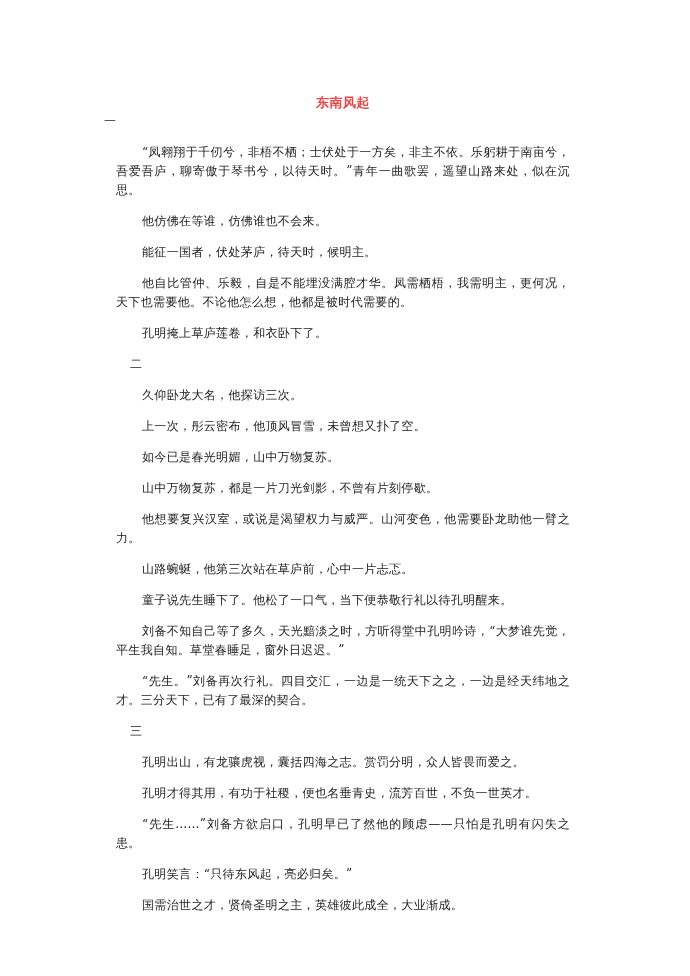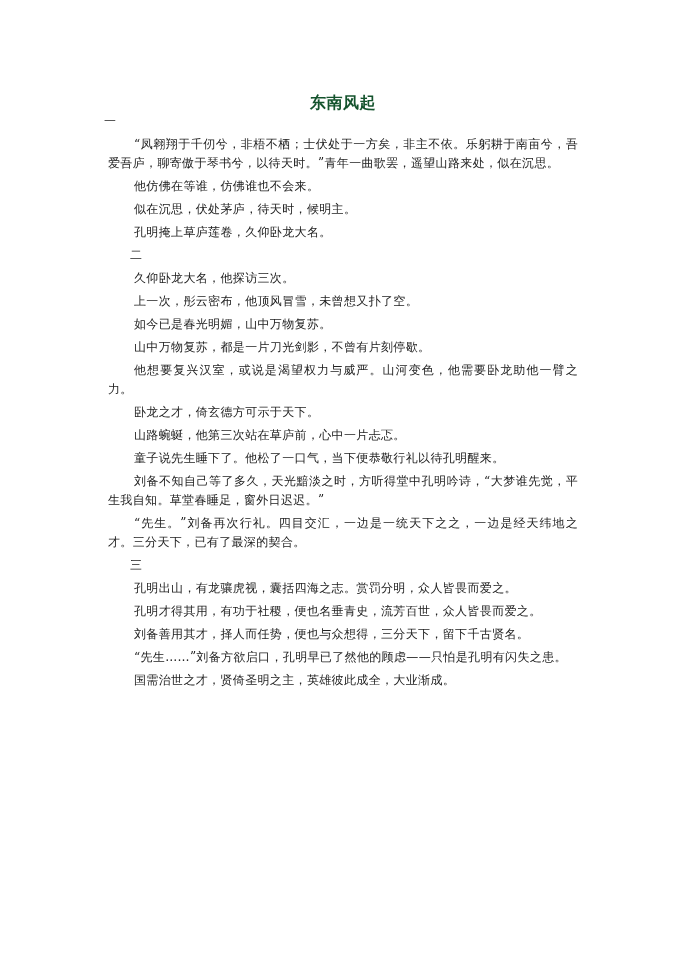--- a/index.html
+++ b/index.html
@@ -1,54 +1,54 @@
 <!DOCTYPE html>
 <html><head>
 <meta charset="utf-8">
 <style>
   html, body { margin: 0; padding: 0; background: #ffffff; }
   body { width: 690px; height: 976px; position: relative; overflow: hidden;
          font-family: "DejaVu Serif", "Liberation Serif", serif; color: #222; }
   .page { position: absolute; left: 104px; top: 94px; width: 478px; }
-  .title { text-align: center; font-weight: bold; font-size: 16px; line-height: 18px;
-           height: 18px; margin: 0; letter-spacing: 0.5px; color: #14532d; }
+  .title { text-align: center; font-weight: bold; font-size: 13px; line-height: 18px;
+           height: 18px; margin: 0; letter-spacing: 0.5px; color: #ef4444; }
   .section-mark { font-size: 12px; line-height: 19px; height: 19px; margin: 0; }
-  .p { font-size: 12px; line-height: 19px; margin: 4px; text-align: justify; letter-spacing: 0.35px; }
+  .p { font-size: 12px; line-height: 19px; margin: 12px; text-align: justify; letter-spacing: 0.35px; }
   .indent { text-indent: 26px; }
   .sec-indent { padding-left: 26px; }
 </style>
 </head>
 <body>
 
 <div class="page">
   <h1 class="title">东南风起</h1>
 
   <div>
     <p class="section-mark">一</p>
     <p class="p indent">“凤翱翔于千仞兮，非梧不栖；士伏处于一方矣，非主不依。乐躬耕于南亩兮，吾爱吾庐，聊寄傲于琴书兮，以待天时。”青年一曲歌罢，遥望山路来处，似在沉思。</p>
     <p class="p indent">他仿佛在等谁，仿佛谁也不会来。</p>
-    <p class="p indent">似在沉思，伏处茅庐，待天时，候明主。</p>
-    <p class="p indent">孔明掩上草庐莲卷，久仰卧龙大名。</p>
+    <p class="p indent">能征一国者，伏处茅庐，待天时，候明主。</p>
+    <p class="p indent">他自比管仲、乐毅，自是不能埋没满腔才华。凤需栖梧，我需明主，更何况，天下也需要他。不论他怎么想，他都是被时代需要的。</p>
+    <p class="p indent">孔明掩上草庐莲卷，和衣卧下了。</p>
   </div>
 
   <div>
     <p class="section-mark sec-indent">二</p>
     <p class="p indent">久仰卧龙大名，他探访三次。</p>
     <p class="p indent">上一次，彤云密布，他顶风冒雪，未曾想又扑了空。</p>
     <p class="p indent">如今已是春光明媚，山中万物复苏。</p>
     <p class="p indent">山中万物复苏，都是一片刀光剑影，不曾有片刻停歇。</p>
     <p class="p indent">他想要复兴汉室，或说是渴望权力与威严。山河变色，他需要卧龙助他一臂之力。</p>
-    <p class="p indent">卧龙之才，倚玄德方可示于天下。</p>
     <p class="p indent">山路蜿蜒，他第三次站在草庐前，心中一片忐忑。</p>
     <p class="p indent">童子说先生睡下了。他松了一口气，当下便恭敬行礼以待孔明醒来。</p>
     <p class="p indent">刘备不知自己等了多久，天光黯淡之时，方听得堂中孔明吟诗，“大梦谁先觉，平生我自知。草堂春睡足，窗外日迟迟。”</p>
     <p class="p indent">“先生。”刘备再次行礼。四目交汇，一边是一统天下之之，一边是经天纬地之才。三分天下，已有了最深的契合。</p>
   </div>
 
   <div>
     <p class="section-mark sec-indent">三</p>
     <p class="p indent">孔明出山，有龙骧虎视，囊括四海之志。赏罚分明，众人皆畏而爱之。</p>
-    <p class="p indent">孔明才得其用，有功于社稷，便也名垂青史，流芳百世，众人皆畏而爱之。</p>
-    <p class="p indent">刘备善用其才，择人而任势，便也与众想得，三分天下，留下千古贤名。</p>
+    <p class="p indent">孔明才得其用，有功于社稷，便也名垂青史，流芳百世，不负一世英才。</p>
     <p class="p indent">“先生……”刘备方欲启口，孔明早已了然他的顾虑——只怕是孔明有闪失之患。</p>
+    <p class="p indent">孔明笑言：“只待东风起，亮必归矣。”</p>
     <p class="p indent">国需治世之才，贤倚圣明之主，英雄彼此成全，大业渐成。</p>
   </div>
 </div>
 
 </body></html>

